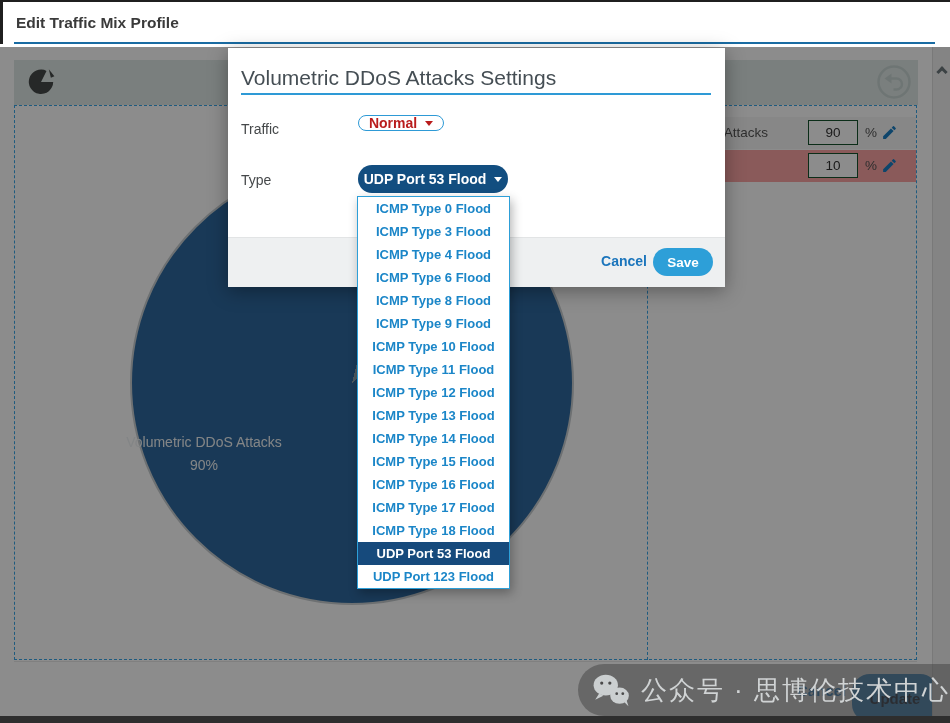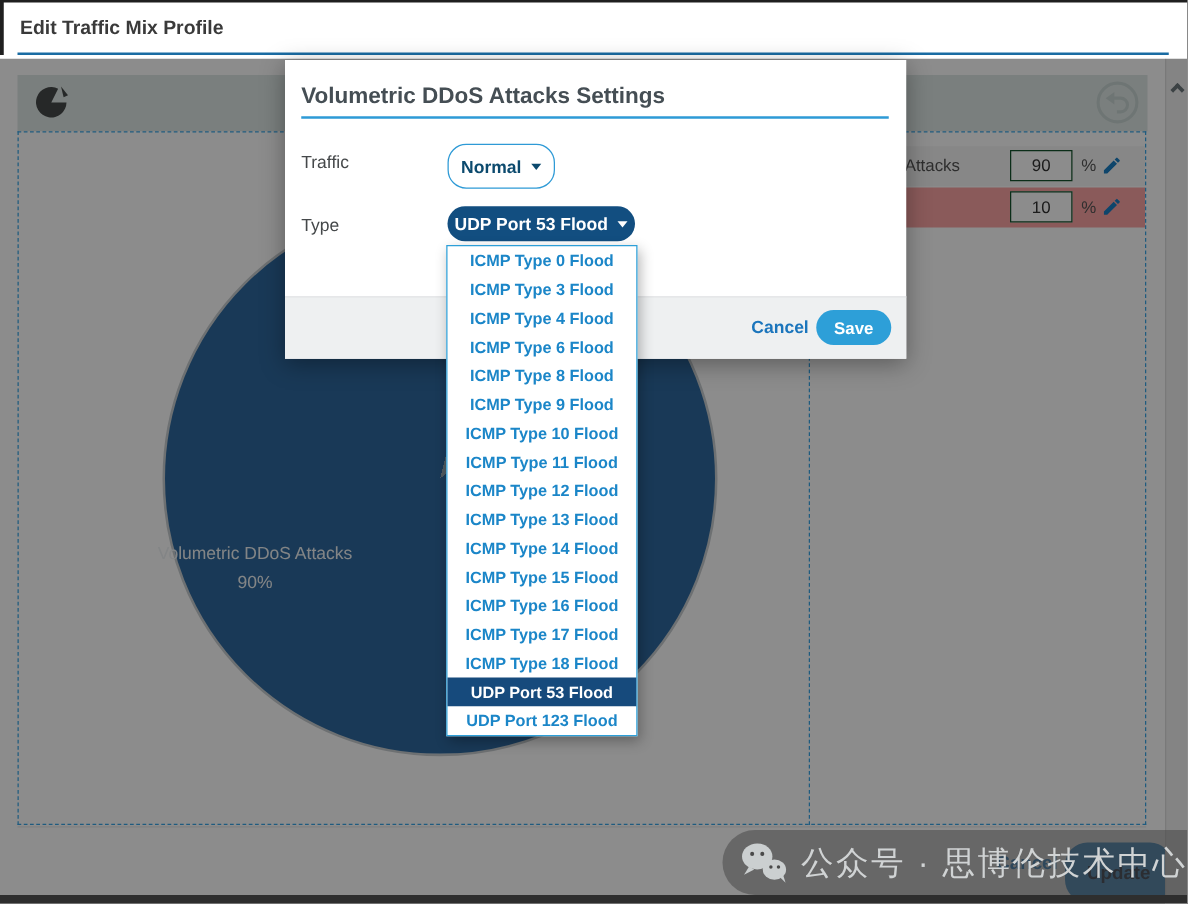--- a/index.html
+++ b/index.html
@@ -47,29 +47,29 @@
   .scrollbar { position:absolute; left:932px; top:47px; width:18px; height:676px; background:#f1f1f1; border-left:1px solid #ddd; }
   .sb-up { position:absolute; left:0; top:14px; width:18px; height:18px; display:flex; align-items:center; justify-content:center; }
   .chev { width:8px; height:8px; border-left:3px solid #6d787d; border-top:3px solid #6d787d; transform:rotate(45deg); margin-top:3px; }
 
   
   .dim { position:absolute; left:0; top:47px; width:950px; height:676px; background:rgba(0,0,0,0.45); z-index:40; }
 
   
   .modal { position:absolute; left:228px; top:48px; width:497px; height:239px; background:#fff;
            box-shadow:0 4px 18px rgba(0,0,0,0.35); z-index:50; }
-  .modal-title { position:absolute; left:13px; top:18px; font-size:18px; font-weight:bold; color:#454e54; }
+  .modal-title { position:absolute; left:13px; top:18px; font-size:21px; font-weight:normal; color:#454e54; }
   .modal-rule { position:absolute; left:13px; top:45px; width:470px; height:2px; background:#2e9ad6; }
   .fld-label { position:absolute; left:13px; font-size:14px; color:#45484a; }
   .lbl-category { top:73px; }
   .lbl-type { top:124px; }
   .pill { position:absolute; display:flex; align-items:center; justify-content:center;
           border-radius:15px; font-size:14px; font-weight:bold; cursor:pointer; }
-  .pill-normal { left:130px; top:67px; width:86px; height:36px; border:1.5px solid #2e9ad6;
-                 background:#fff; color:#0c4a6e; }
+  .pill-normal { left:130px; top:67px; width:86px; height:16px; border:1.5px solid #2e9ad6;
+                 background:#fff; color:#b91c1c; }
   .pill-type { left:130px; top:117px; width:150px; height:28px; background:#124e80; color:#fff; }
   .caret { width:0; height:0; border-left:4.5px solid transparent; border-right:4.5px solid transparent;
            border-top:5.5px solid currentColor; display:inline-block; margin-left:8px; }
   .modal-footer { position:absolute; left:0; top:189px; width:497px; height:50px; background:#eef0f1;
                   border-top:1px solid #e2e4e5; }
   .mf-cancel { position:absolute; right:78px; top:15px; font-size:14px; font-weight:bold; color:#1b75bc; cursor:pointer; }
   .mf-save { position:absolute; right:12px; top:10px; width:60px; height:28px; border-radius:14px;
              background:#2d9fd8; color:#fff; font-size:13.5px; font-weight:bold;
              display:flex; align-items:center; justify-content:center; cursor:pointer; }
 

